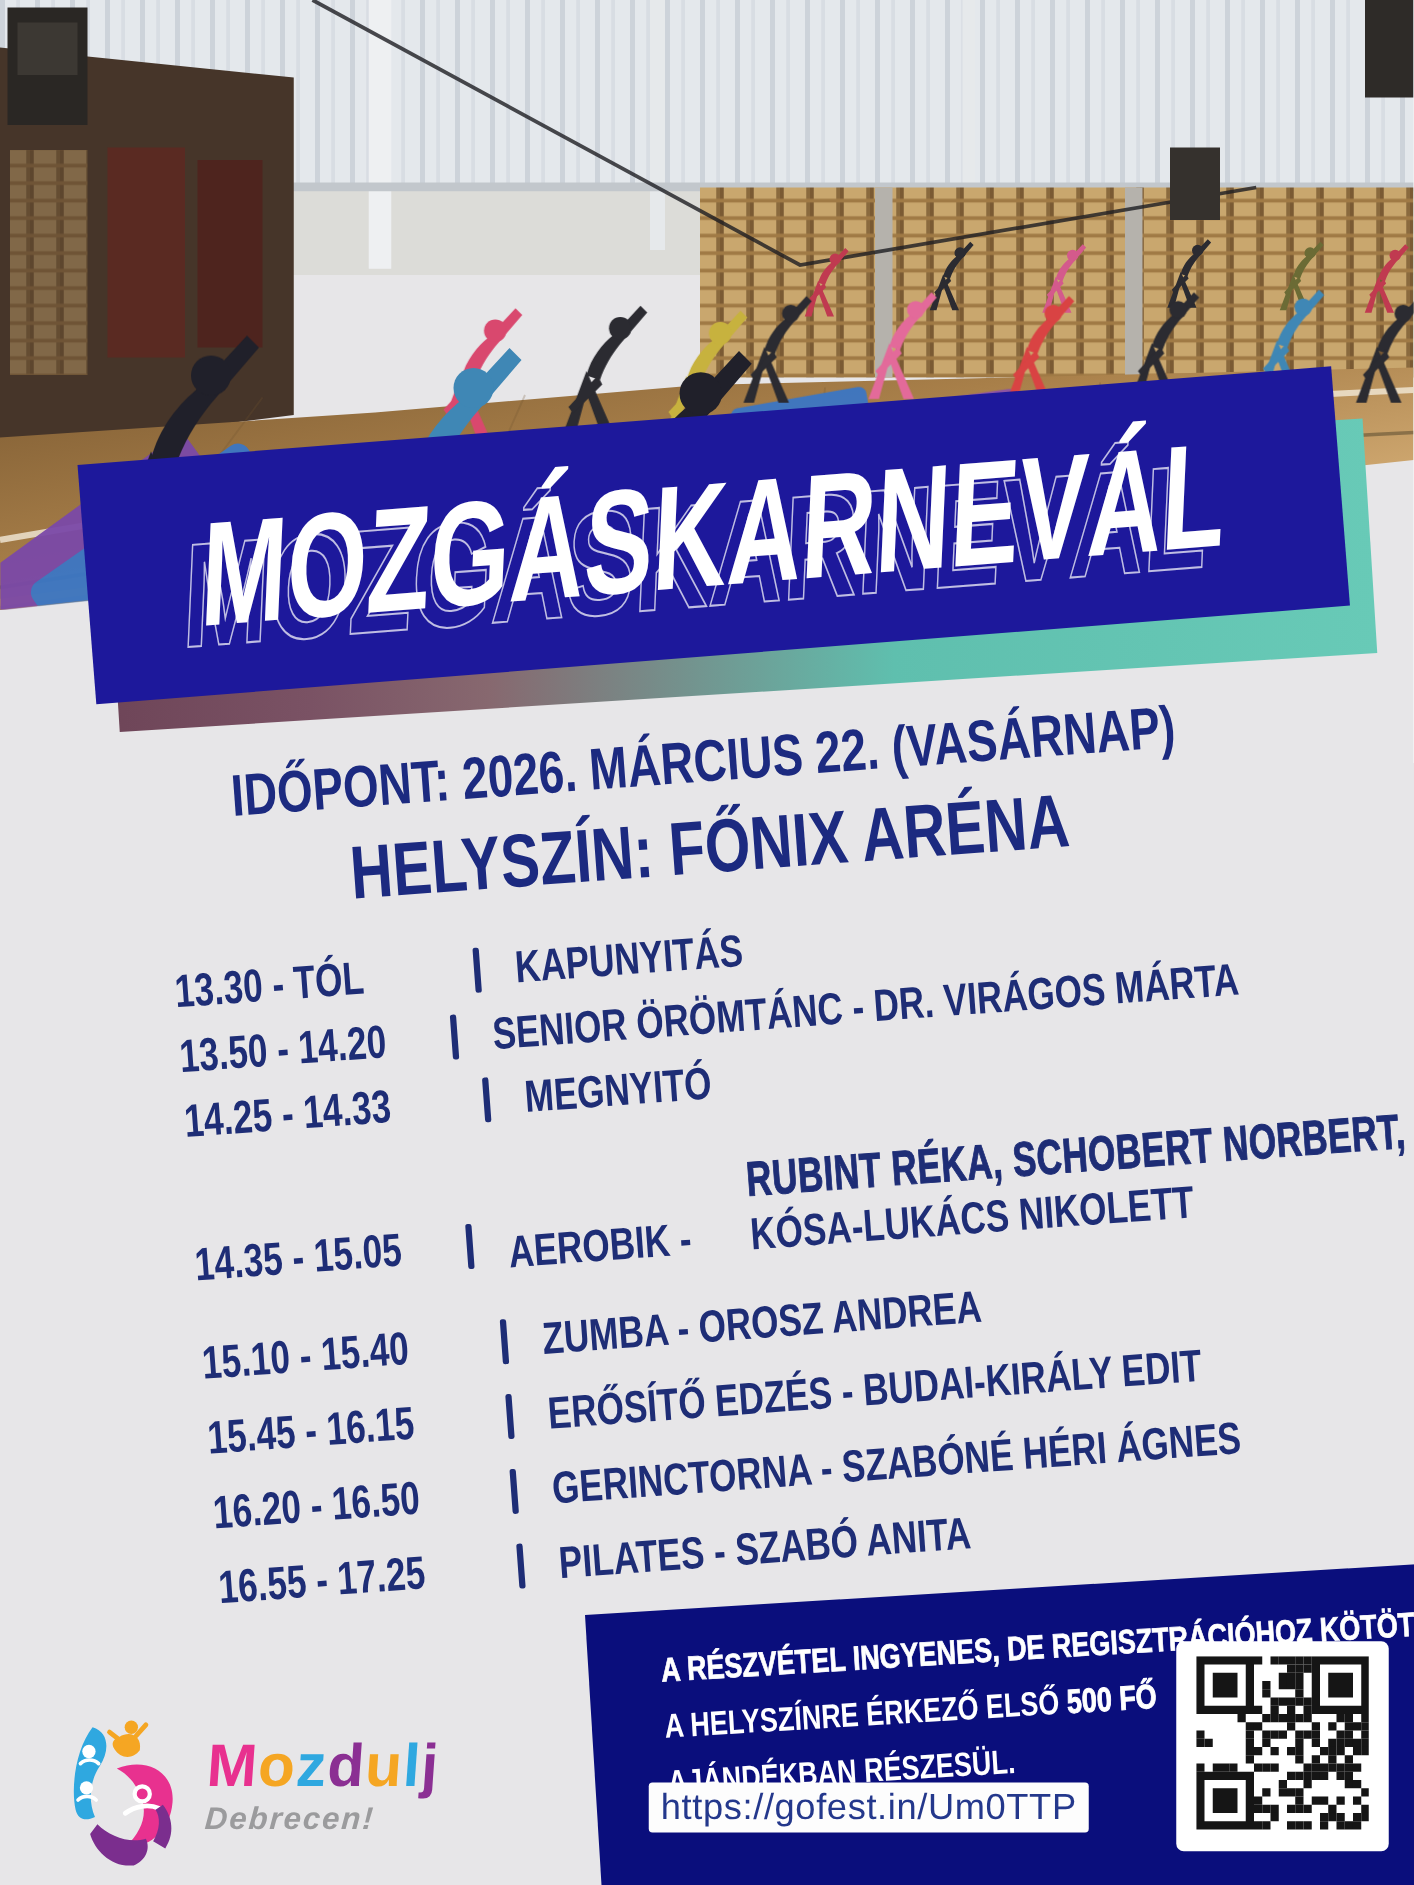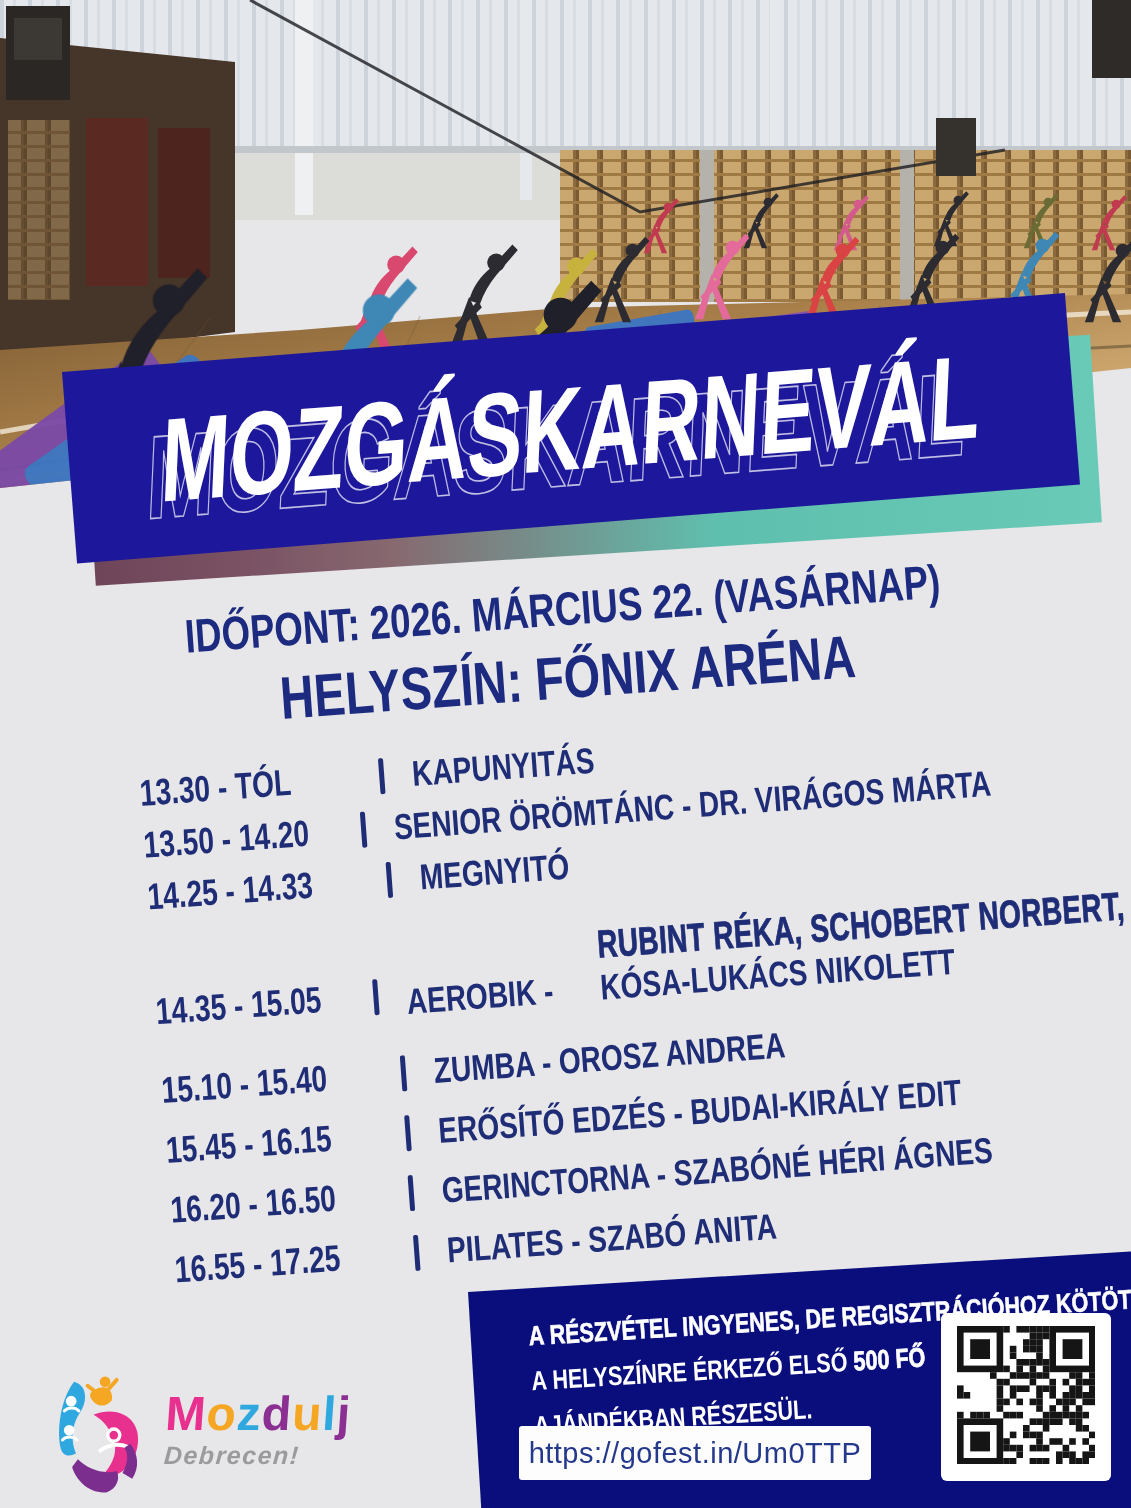--- a/index.html
+++ b/index.html
@@ -70,21 +70,21 @@
     position:absolute; left:468px; top:1292px; width:790px; height:310px; z-index:2;
     background:#0a0e7c; transform:rotate(-3.5deg); transform-origin:0 0;
     box-sizing:border-box; padding:26px 0 0 58px; color:#ffffff;
   }
   .rline{line-height:45px; font-size:27px; white-space:nowrap;}
   .rcond{display:inline-block; transform:scaleX(.80); transform-origin:0 50%; white-space:nowrap;}
   .r1{font-weight:700; -webkit-text-stroke:.6px #fff;}
   .r2,.r3{font-weight:700;}
   .r2b{font-weight:700; -webkit-text-stroke:.8px #fff;}
   .url-button{
-    position:absolute; left:519px; top:1426px; width:352px; height:54px; z-index:4;
+    position:absolute; left:519px; top:1426px; width:352px; height:40px; z-index:4;
     background:#fdfdfd; border-radius:3px; display:flex; align-items:center; justify-content:center;
     color:#24388c; font-size:29px; letter-spacing:.5px; cursor:pointer;
   }
   .qr-box{
     position:absolute; left:941px; top:1313px; width:170px; height:168px; z-index:4;
     background:#ffffff; border-radius:6px; display:flex; align-items:center; justify-content:center;
   }
   
   .logo{position:absolute; left:58px; top:1376px; display:flex; gap:8px; z-index:2; align-items:flex-start;}
   .logo-text{margin-top:14px;}

